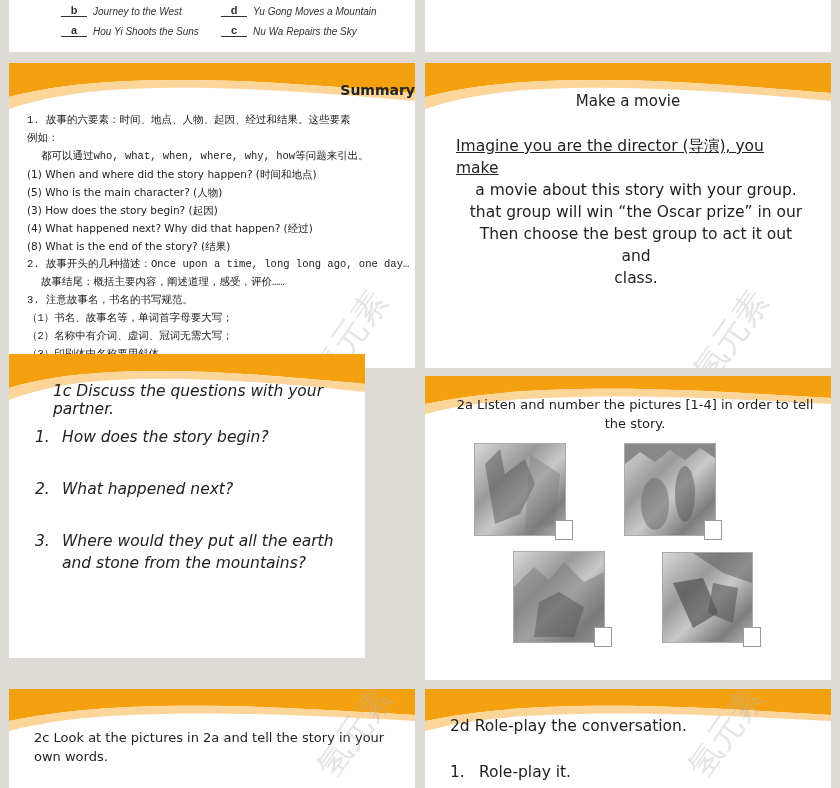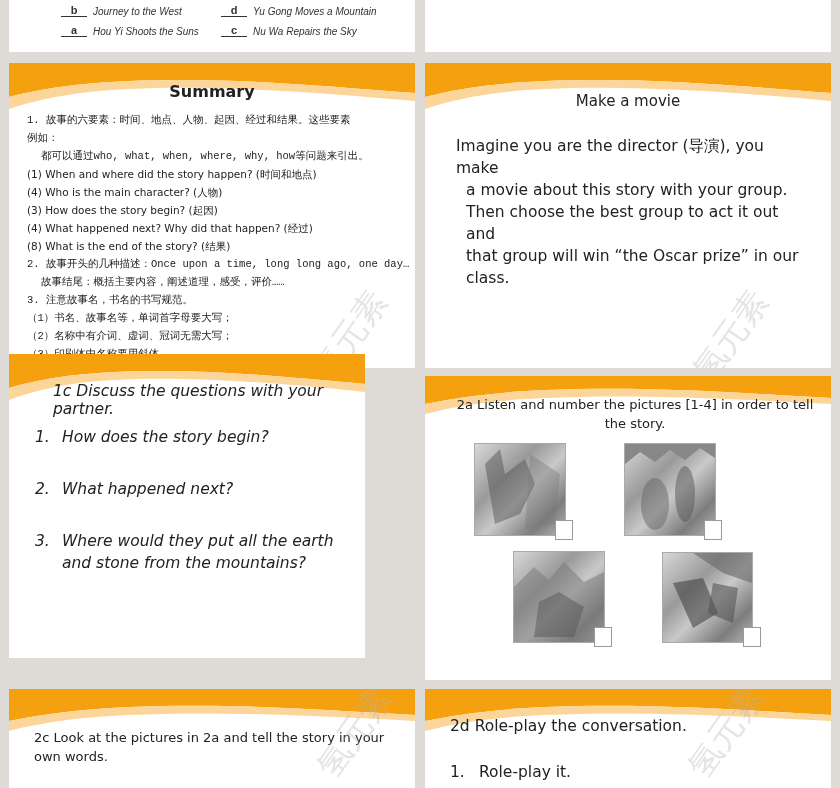--- a/index.html
+++ b/index.html
@@ -12,31 +12,31 @@
 
   
   .s1 { left:9px; top:-10px; width:406px; height:62px; }
   .match-row { position:absolute; font-size:10px; font-style:italic; color:#333; display:flex; align-items:flex-end; }
   .blank { display:inline-block; width:26px; border-bottom:1px solid #333; text-align:center; font-style:normal; font-weight:bold; font-size:11px; margin-right:6px; line-height:12px; }
 
   .s2 { left:425px; top:-10px; width:406px; height:62px; }
 
   
   .s3 { left:9px; top:63px; width:406px; height:305px; }
-  .s3 .title { position:absolute; top:19px; left:0; width:100%; text-align:center; font-weight:bold; font-size:16px; }
+  .s3 .title { position:absolute; top:19px; left:0; width:100%; text-align:right; font-weight:bold; font-size:14px; }
   .s3 .body { position:absolute; top:48px; left:18px; right:14px; font-size:10.5px; line-height:18px; }
   .s3 .body div { white-space:nowrap; }
   .ind { padding-left:14px; }
 
   
   .s4 { left:425px; top:63px; width:406px; height:305px; }
   .s4 .title { position:absolute; top:29px; width:100%; text-align:center; font-size:15px; }
   .s4 .para { position:absolute; top:72px; left:31px; width:350px; font-size:15.5px; line-height:22px; }
-  .s4 .para .l { padding-left:10px; display:block; }
-  .s4 .para .f { display:block; }
+  .s4 .para .l { padding-left:10px; display:block;text-align:center; }
+  .s4 .para .f { display:block;text-decoration:underline; }
 
   
   .s5 { left:9px; top:354px; width:356px; height:304px;font-style:italic; }
   .s5 .title { position:absolute; top:28px; left:44px; font-size:15.5px; }
   .qlist { position:absolute; left:26px; top:72px; width:360px; font-size:15.5px; line-height:22px; }
   .q { display:flex; margin-bottom:30px; }
   .q .n { width:27px; flex:none; }
 
   
   .s6 { left:425px; top:376px; width:406px; height:304px;text-align:center; }
@@ -79,21 +79,21 @@
   <svg class="band" viewBox="0 0 406 52" preserveAspectRatio="none">
     <path d="M0 0 H406 V30 C300 22 220 14 120 18 C70 20 30 26 0 34 Z" fill="#f5a00f"></path>
     <path d="M0 34 C30 26 70 20 120 18 C220 14 300 22 406 30 V38 C300 28 200 22 120 26 C70 28 30 36 0 46 Z" fill="#fbd59a"></path>
   </svg>
   <div class="title cal">Summary</div>
   <div class="body">
     <div class="ser">1. 故事的六要素：时间、地点、人物、起因、经过和结果。这些要素</div>
     <div class="ser">例如：</div>
     <div class="ser ind">都可以通过who, what, when, where, why, how等问题来引出。</div>
     <div class="cal">(1) When and where did the story happen? (时间和地点)</div>
-    <div class="cal">(4) Who is the main character? (人物)</div>
+    <div class="cal">(5) Who is the main character? (人物)</div>
     <div class="cal">(3) How does the story begin? (起因)</div>
     <div class="cal">(4) What happened next? Why did that happen? (经过)</div>
     <div class="cal">(8) What is the end of the story? (结果)</div>
     <div class="ser">2. 故事开头的几种描述：Once upon a time, long long ago, one day…</div>
     <div class="ser ind">故事结尾：概括主要内容，阐述道理，感受，评价……</div>
     <div class="ser">3. 注意故事名，书名的书写规范。</div>
     <div class="ser">（1）书名、故事名等，单词首字母要大写；</div>
     <div class="ser">（2）名称中有介词、虚词、冠词无需大写；</div>
     <div class="ser">（3）印刷体中名称要用斜体</div>
   </div>
@@ -102,22 +102,22 @@
 
 <div class="slide s4">
   <svg class="band" viewBox="0 0 406 52" preserveAspectRatio="none">
     <path d="M0 0 H406 V30 C300 22 220 14 120 18 C70 20 30 26 0 34 Z" fill="#f5a00f"></path>
     <path d="M0 34 C30 26 70 20 120 18 C220 14 300 22 406 30 V38 C300 28 200 22 120 26 C70 28 30 36 0 46 Z" fill="#fbd59a"></path>
   </svg>
   <div class="title cal">Make a movie</div>
   <div class="para cal">
     <span class="f">Imagine you are the director (导演), you make</span>
     <span class="l">a movie about this story with your group.</span>
+    <span class="l">that group will win “the Oscar prize” in our</span>
     <span class="l">Then choose the best group to act it out and</span>
-    <span class="l">that group will win “the Oscar prize” in our</span>
     <span class="l">class.</span>
   </div>
   <div class="wm" style="left:255px; top:250px;">氢元素</div>
 </div>
 
 <div class="slide s5">
   <svg class="band" viewBox="0 0 406 52" preserveAspectRatio="none">
     <path d="M0 0 H406 V30 C300 22 220 14 120 18 C70 20 30 26 0 34 Z" fill="#f5a00f"></path>
     <path d="M0 34 C30 26 70 20 120 18 C220 14 300 22 406 30 V38 C300 28 200 22 120 26 C70 28 30 36 0 46 Z" fill="#fbd59a"></path>
   </svg>

